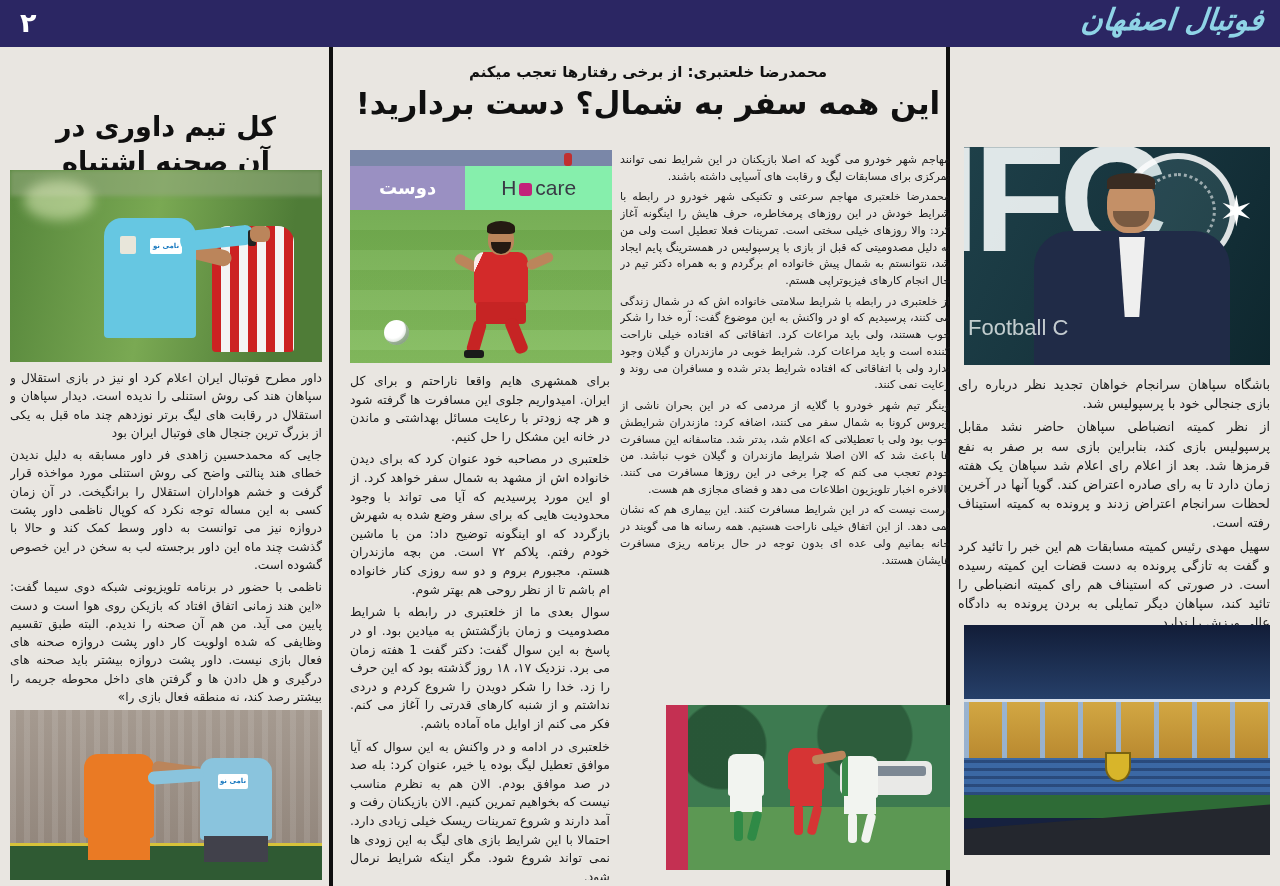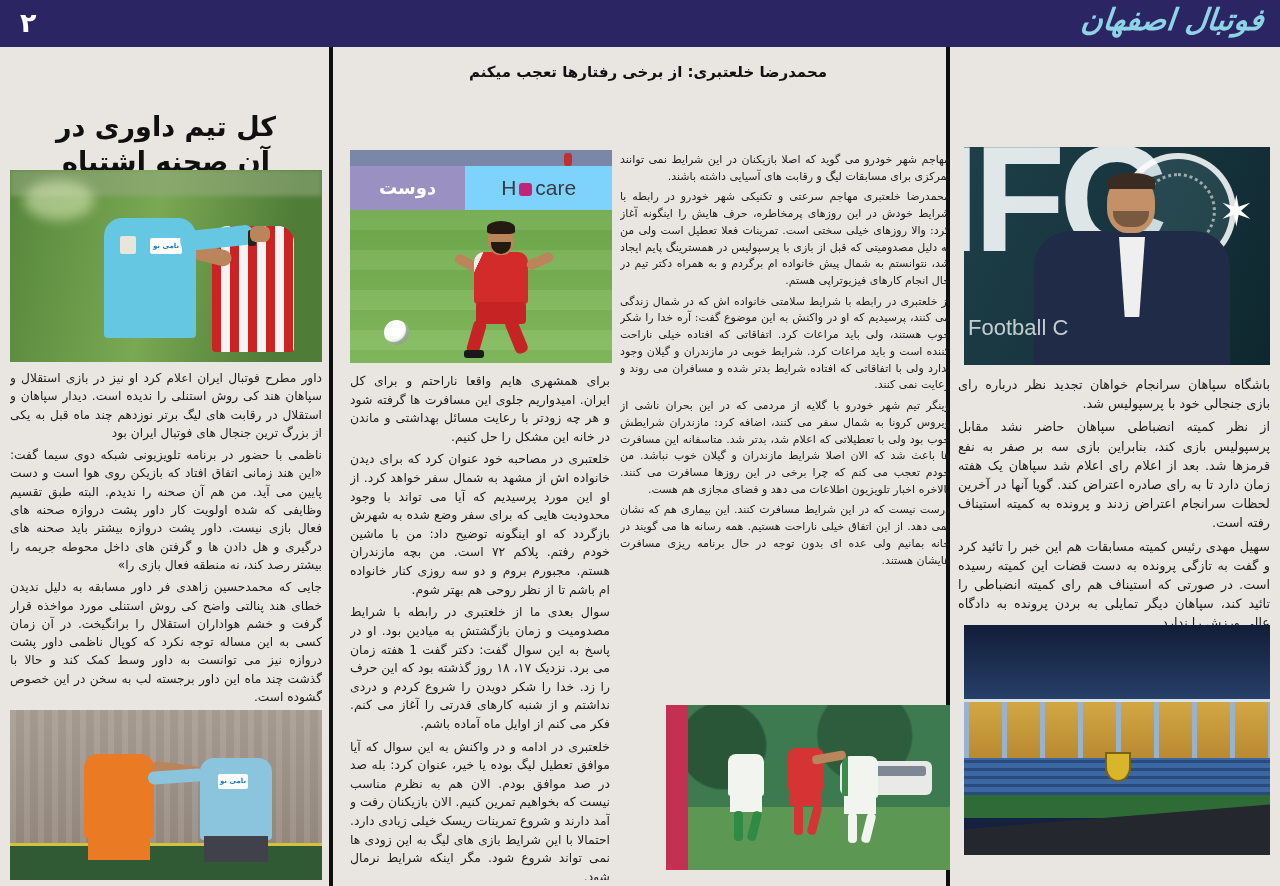--- a/index.html
+++ b/index.html
@@ -60,21 +60,21 @@
   
   .col-mid{position:absolute;left:334px;top:47px;width:612px;height:720px;margin-left:8px;}
   .kicker{position:absolute;top:16px;left:0;width:100%;text-align:center;font-size:15px;
           font-weight:bold;direction:rtl;color:#111;}
   .col-mid .hl{top:38px;left:0;width:100%;font-size:31px;}
   .photo.player{left:8px;top:103px;width:262px;height:213px;background:#6aa449;}
   .player .stands{position:absolute;left:0;top:0;width:100%;height:16px;background:#7a87a8;}
   .player .mini{position:absolute;right:40px;top:3px;width:8px;height:13px;background:#c03030;border-radius:3px;}
   .player .board-fa{position:absolute;left:0;top:16px;width:44%;height:44px;background:#9a90c2;
           color:#fff;font-weight:bold;font-size:18px;direction:rtl;text-align:center;line-height:44px;}
-  .player .board-en{position:absolute;right:0;top:16px;width:56%;height:44px;background:#7dd3fc;
+  .player .board-en{position:absolute;right:0;top:16px;width:56%;height:44px;background:#86efac;
           color:#3a3a46;font-size:21px;text-align:center;line-height:44px;
           font-family:"Liberation Sans",sans-serif;}
   .player .logo-sq{display:inline-block;width:13px;height:13px;background:#c2247a;border-radius:3px;
           margin:0 3px;vertical-align:middle;}
   .player .grass{position:absolute;left:0;top:60px;width:100%;height:153px;
           background:repeating-linear-gradient(180deg,rgba(255,255,255,.06) 0 20px,rgba(0,0,0,.03) 20px 40px),
           linear-gradient(#6fa94c,#84bc5e);}
   .fig{position:absolute;}
   .fig .head{position:absolute;background:#bb855b;border-radius:46% 46% 44% 44%;}
   .fig .hair{position:absolute;background:#241a12;border-radius:50% 50% 20% 20%;}
@@ -222,20 +222,21 @@
       <div class="tiertop"></div>
       <div class="tierlow"></div>
       <div class="crest"></div>
       <div class="pitch"></div>
       <div class="track"></div>
     </div>
   </section>
 
   <section class="col-mid">
     <div class="kicker">محمدرضا خلعتبری: از برخی رفتارها تعجب میکنم</div>
+    <h1 class="hl">این همه سفر به شمال؟ دست بردارید!</h1>
 
     <div class="photo player">
       <div class="stands"></div>
       <div class="mini"></div>
       <div class="board-fa">دوست</div>
       <div class="board-en">
         <span>H</span><span class="logo-sq"></span><span>care</span>
       </div>
       <div class="grass"></div>
       <div class="fig striker">
@@ -320,22 +321,22 @@
         <div class="arm"></div>
         <div class="watch"></div>
         <div class="hand"></div>
         <div class="head"></div>
         <div class="hair"></div>
       </div>
     </div>
 
     <div class="body left-body">
       <p>داور مطرح فوتبال ایران اعلام کرد او نیز در بازی استقلال و سپاهان هند کی روش استنلی را ندیده است. دیدار سپاهان و استقلال در رقابت های لیگ برتر نوزدهم چند ماه قبل به یکی از بزرگ ترین جنجال های فوتبال ایران بود</p>
+      <p>جایی که محمدحسین زاهدی فر داور مسابقه به دلیل ندیدن خطای هند پنالتی واضح کی روش استنلی مورد مواخذه قرار گرفت و خشم هواداران استقلال را برانگیخت. در آن زمان کسی به این مساله توجه نکرد که کوپال ناظمی داور پشت دروازه نیز می توانست به داور وسط کمک کند و حالا با گذشت چند ماه این داور برجسته لب به سخن در این خصوص گشوده است.</p>
       <p>ناظمی با حضور در برنامه تلویزیونی شبکه دوی سیما گفت: «این هند زمانی اتفاق افتاد که بازیکن روی هوا است و دست پایین می آید. من هم آن صحنه را ندیدم. البته طبق تقسیم وظایفی که شده اولویت کار داور پشت دروازه صحنه های فعال بازی نیست. داور پشت دروازه بیشتر باید صحنه های درگیری و هل دادن ها و گرفتن های داخل محوطه جریمه را بیشتر رصد کند، نه منطقه فعال بازی را»</p>
-      <p>جایی که محمدحسین زاهدی فر داور مسابقه به دلیل ندیدن خطای هند پنالتی واضح کی روش استنلی مورد مواخذه قرار گرفت و خشم هواداران استقلال را برانگیخت. در آن زمان کسی به این مساله توجه نکرد که کوپال ناظمی داور پشت دروازه نیز می توانست به داور وسط کمک کند و حالا با گذشت چند ماه این داور برجسته لب به سخن در این خصوص گشوده است.</p>
 
     </div>
 
     <div class="photo celebrate">
       <div class="boards"></div>
       <div class="cel-fig cf1">
         <div class="torso"></div>
         <div class="arm"></div>
         <div class="head"></div>
         <div class="hair"></div>

